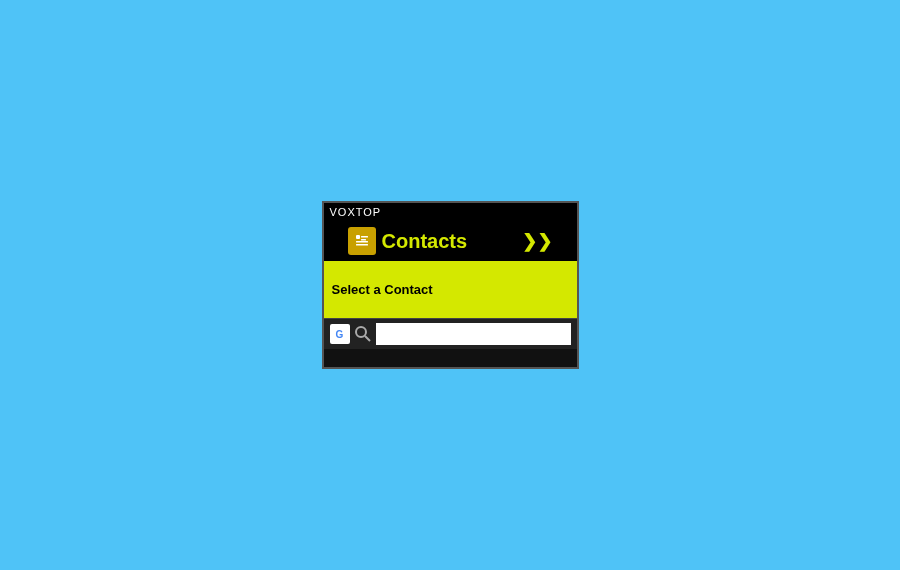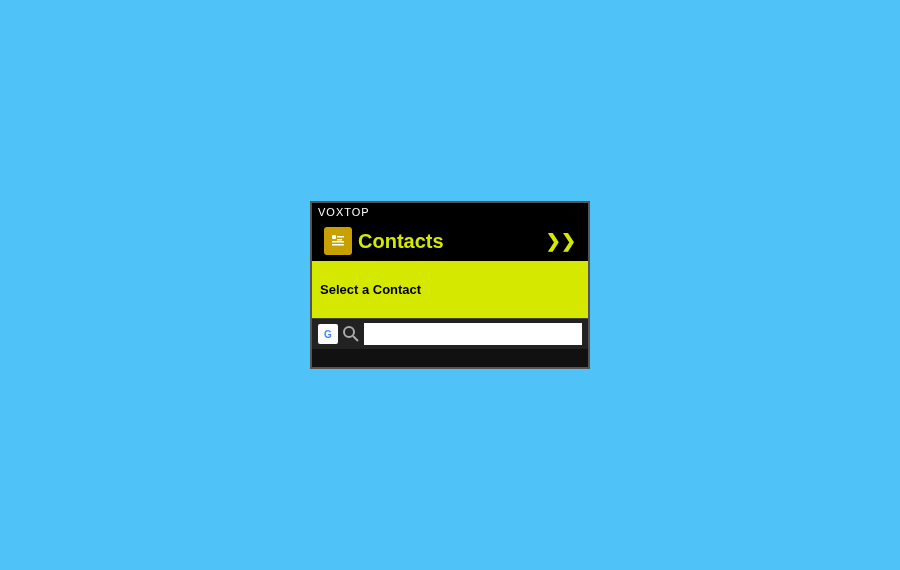--- a/index.html
+++ b/index.html
@@ -6,39 +6,39 @@
     body {
       width: 900px;
       height: 570px;
       background-color: #4fc3f7;
       display: flex;
       align-items: center;
       justify-content: center;
       font-family: Arial, sans-serif;
     }
     .phone-container {
-      width: 280px;
+      width: 257px;
       background: #000;
       border: 2px solid #555;
       display: flex;
       flex-direction: column;
     }
     .title-bar {
       background: #000;
       color: #fff;
       font-size: 11px;
       padding: 3px 6px;
       letter-spacing: 1px;
     }
     .header {
       background: #000;
       display: flex;
       align-items: center;
       justify-content: space-between;
-      padding: 6px 12px;
+      padding: 6px 24px;
     }
     .header-left {
       display: flex;
       align-items: center;
       gap: 6px;
     }
     .contacts-icon {
       width: 28px;
       height: 28px;
       background: #c8a000;

